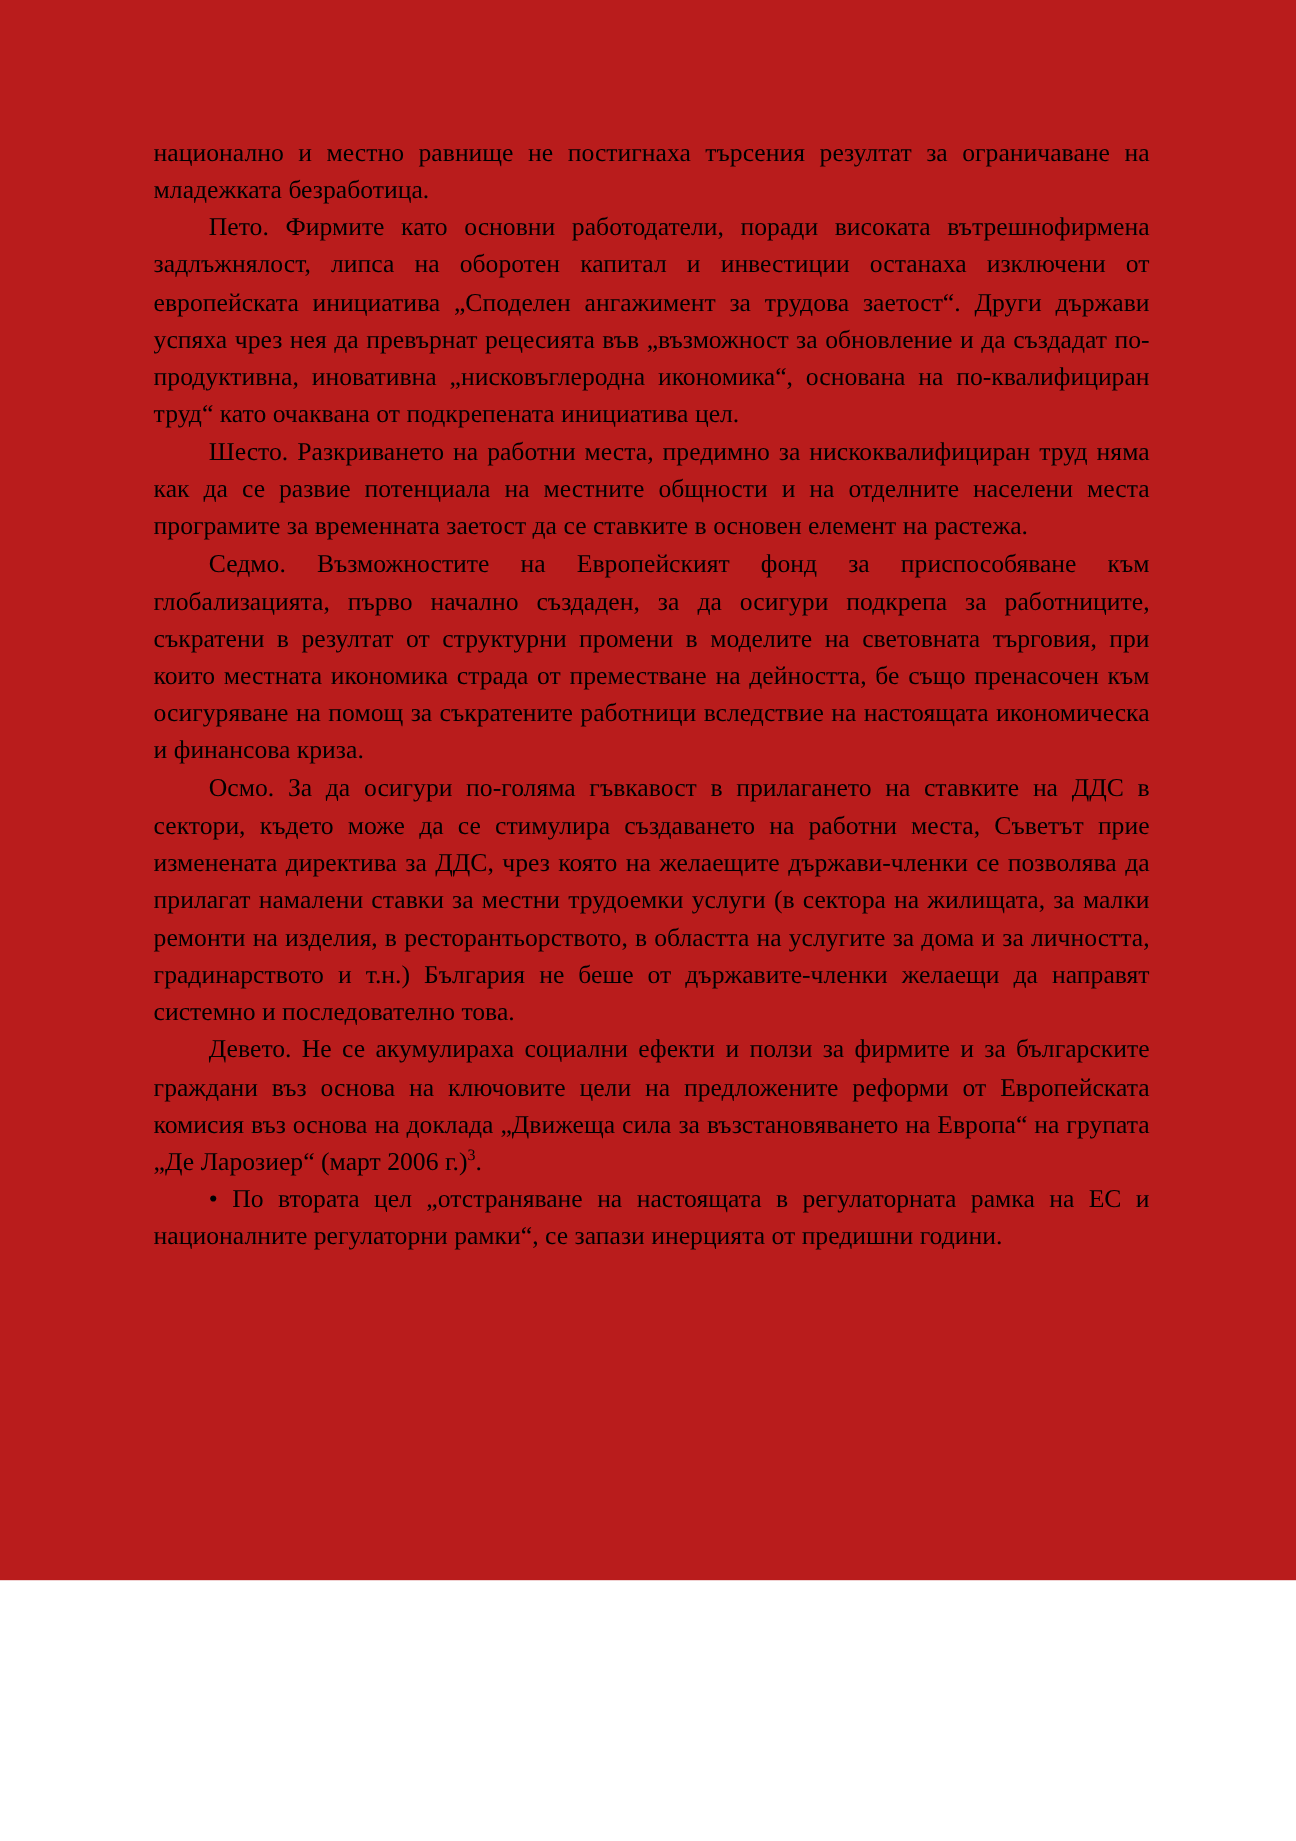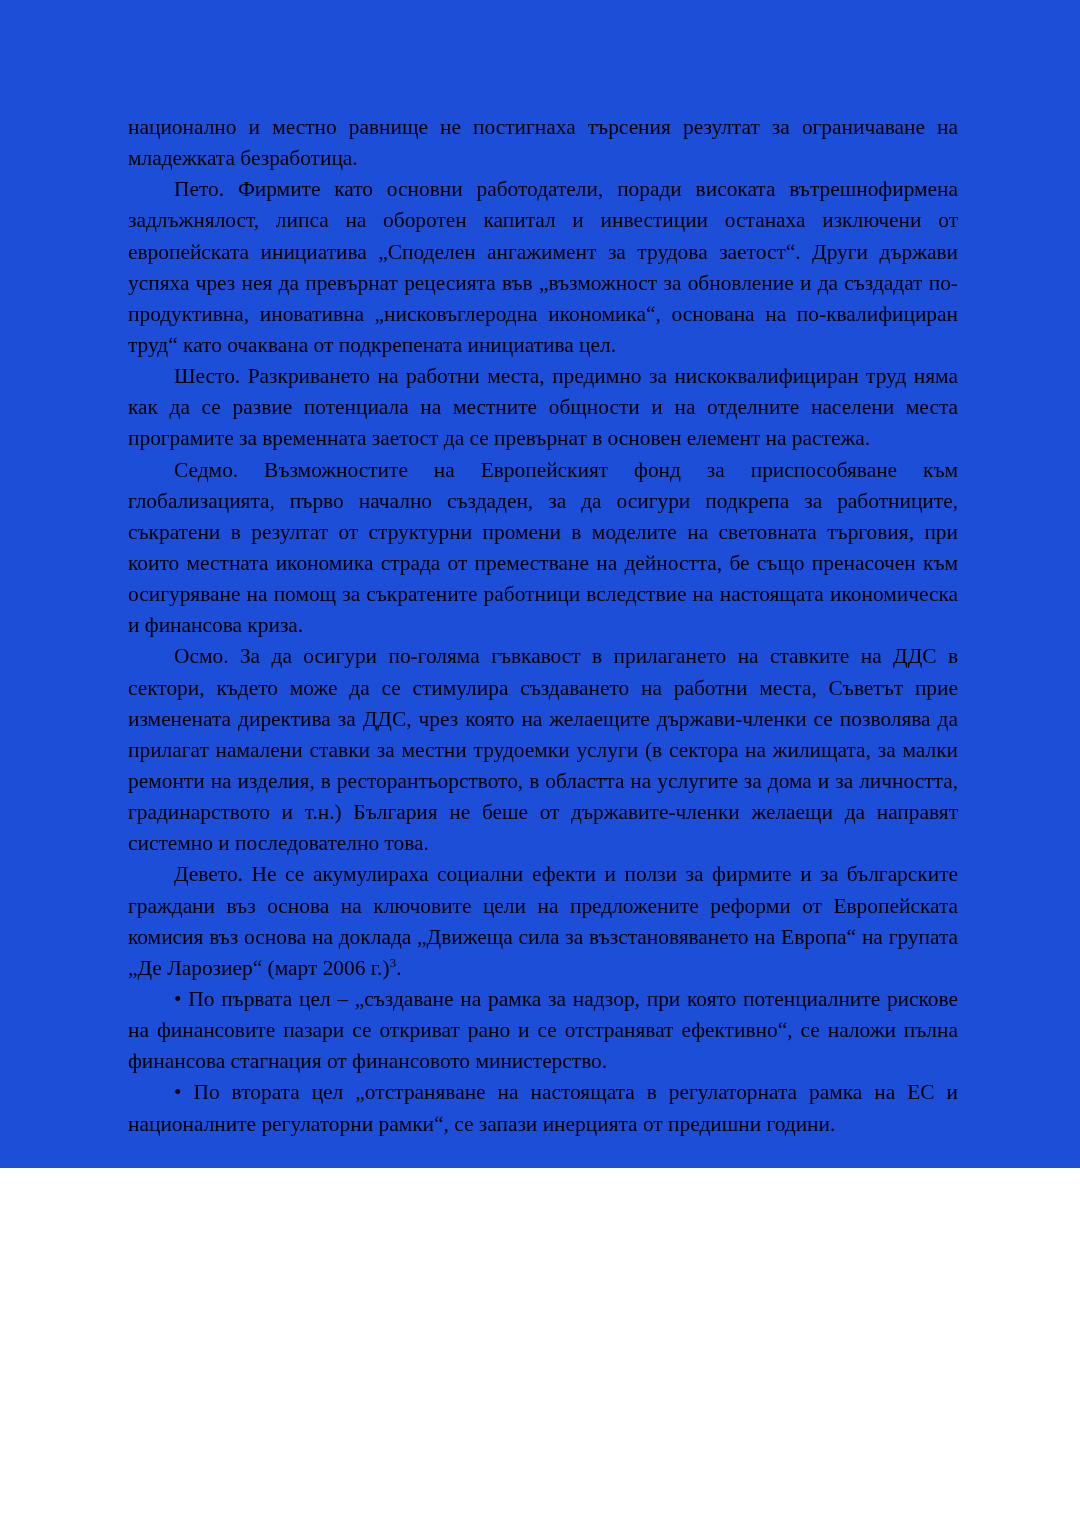--- a/index.html
+++ b/index.html
@@ -3,22 +3,22 @@
 <meta charset="utf-8">
 <style>
   html, body {
     margin: 0;
     padding: 0;
     background: #ffffff;
   }
   .page {
     position: relative;
     width: 1080px;
-    height: 1168px;
-    background: #1d4ed8;
+    height: 1317px;
+    background: #b91c1c;
     margin: 0 auto;
     overflow: hidden;
   }
   .content {
     position: absolute;
     left: 128px;
     top: 112px;
     width: 830px;
     font-family: "Liberation Serif", "DejaVu Serif", serif;
     font-size: 21.4px;
@@ -58,30 +58,29 @@
 <body>
 
 <div class="page">
 
   <div class="content">
 
     <p class="body">национално и местно равнище не постигнаха търсения резултат за ограничаване на младежката безработица.</p>
 
     <p class="indent">Пето. Фирмите като основни работодатели, поради високата вътрешнофирмена задлъжнялост, липса на оборотен капитал и инвестиции останаха изключени от европейската инициатива „Споделен ангажимент за трудова заетост“. Други държави успяха чрез нея да превърнат рецесията във „възможност за обновление и да създадат по-продуктивна, иновативна „нисковъглеродна икономика“, основана на по-квалифициран труд“ като очаквана от подкрепената инициатива цел.</p>
 
-    <p class="indent">Шесто. Разкриването на работни места, предимно за нискоквалифициран труд няма как да се развие потенциала на местните общности и на отделните населени места програмите за временната заетост да се превърнат в основен елемент на растежа.</p>
+    <p class="indent">Шесто. Разкриването на работни места, предимно за нискоквалифициран труд няма как да се развие потенциала на местните общности и на отделните населени места програмите за временната заетост да се ставките в основен елемент на растежа.</p>
 
     <p class="indent">Седмо. Възможностите на Европейският фонд за приспособяване към глобализацията, първо начално създаден, за да осигури подкрепа за работниците, съкратени в резултат от структурни промени в моделите на световната търговия, при които местната икономика страда от преместване на дейността, бе също пренасочен към осигуряване на помощ за съкратените работници вследствие на настоящата икономическа и финансова криза.</p>
 
 
     <p class="indent">Осмо. За да осигури по-голяма гъвкавост в прилагането на ставките на ДДС в сектори, където може да се стимулира създаването на работни места, Съветът прие изменената директива за ДДС, чрез която на желаещите държави-членки се позволява да прилагат намалени ставки за местни трудоемки услуги (в сектора на жилищата, за малки ремонти на изделия, в ресторантьорството, в областта на услугите за дома и за личността, градинарството и т.н.) България не беше от държавите-членки желаещи да направят системно и последователно това.</p>
 
     <p class="indent"><span>Девето. Не се акумулираха социални ефекти и ползи за фирмите и за българските граждани въз основа на ключовите цели на предложените реформи от Европейската комисия въз основа на доклада „Движеща сила за възстановяването на Европа“ на групата „Де Ларозиер“ (март 2006 г.)</span><sup>3</sup><span>.</span></p>
 
-    <p class="bullet">• По първата цел – „създаване на рамка за надзор, при която потенциалните рискове на финансовите пазари се откриват рано и се отстраняват ефективно“, се наложи пълна финансова стагнация от финансовото министерство.</p>
 
     <p class="bullet">• По втората цел „отстраняване на настоящата в регулаторната рамка на ЕС и националните регулаторни рамки“, се запази инерцията от предишни години.</p>
 
   </div>
 
   <div class="page-number">260</div>
 
 </div>
 
 </body></html>

